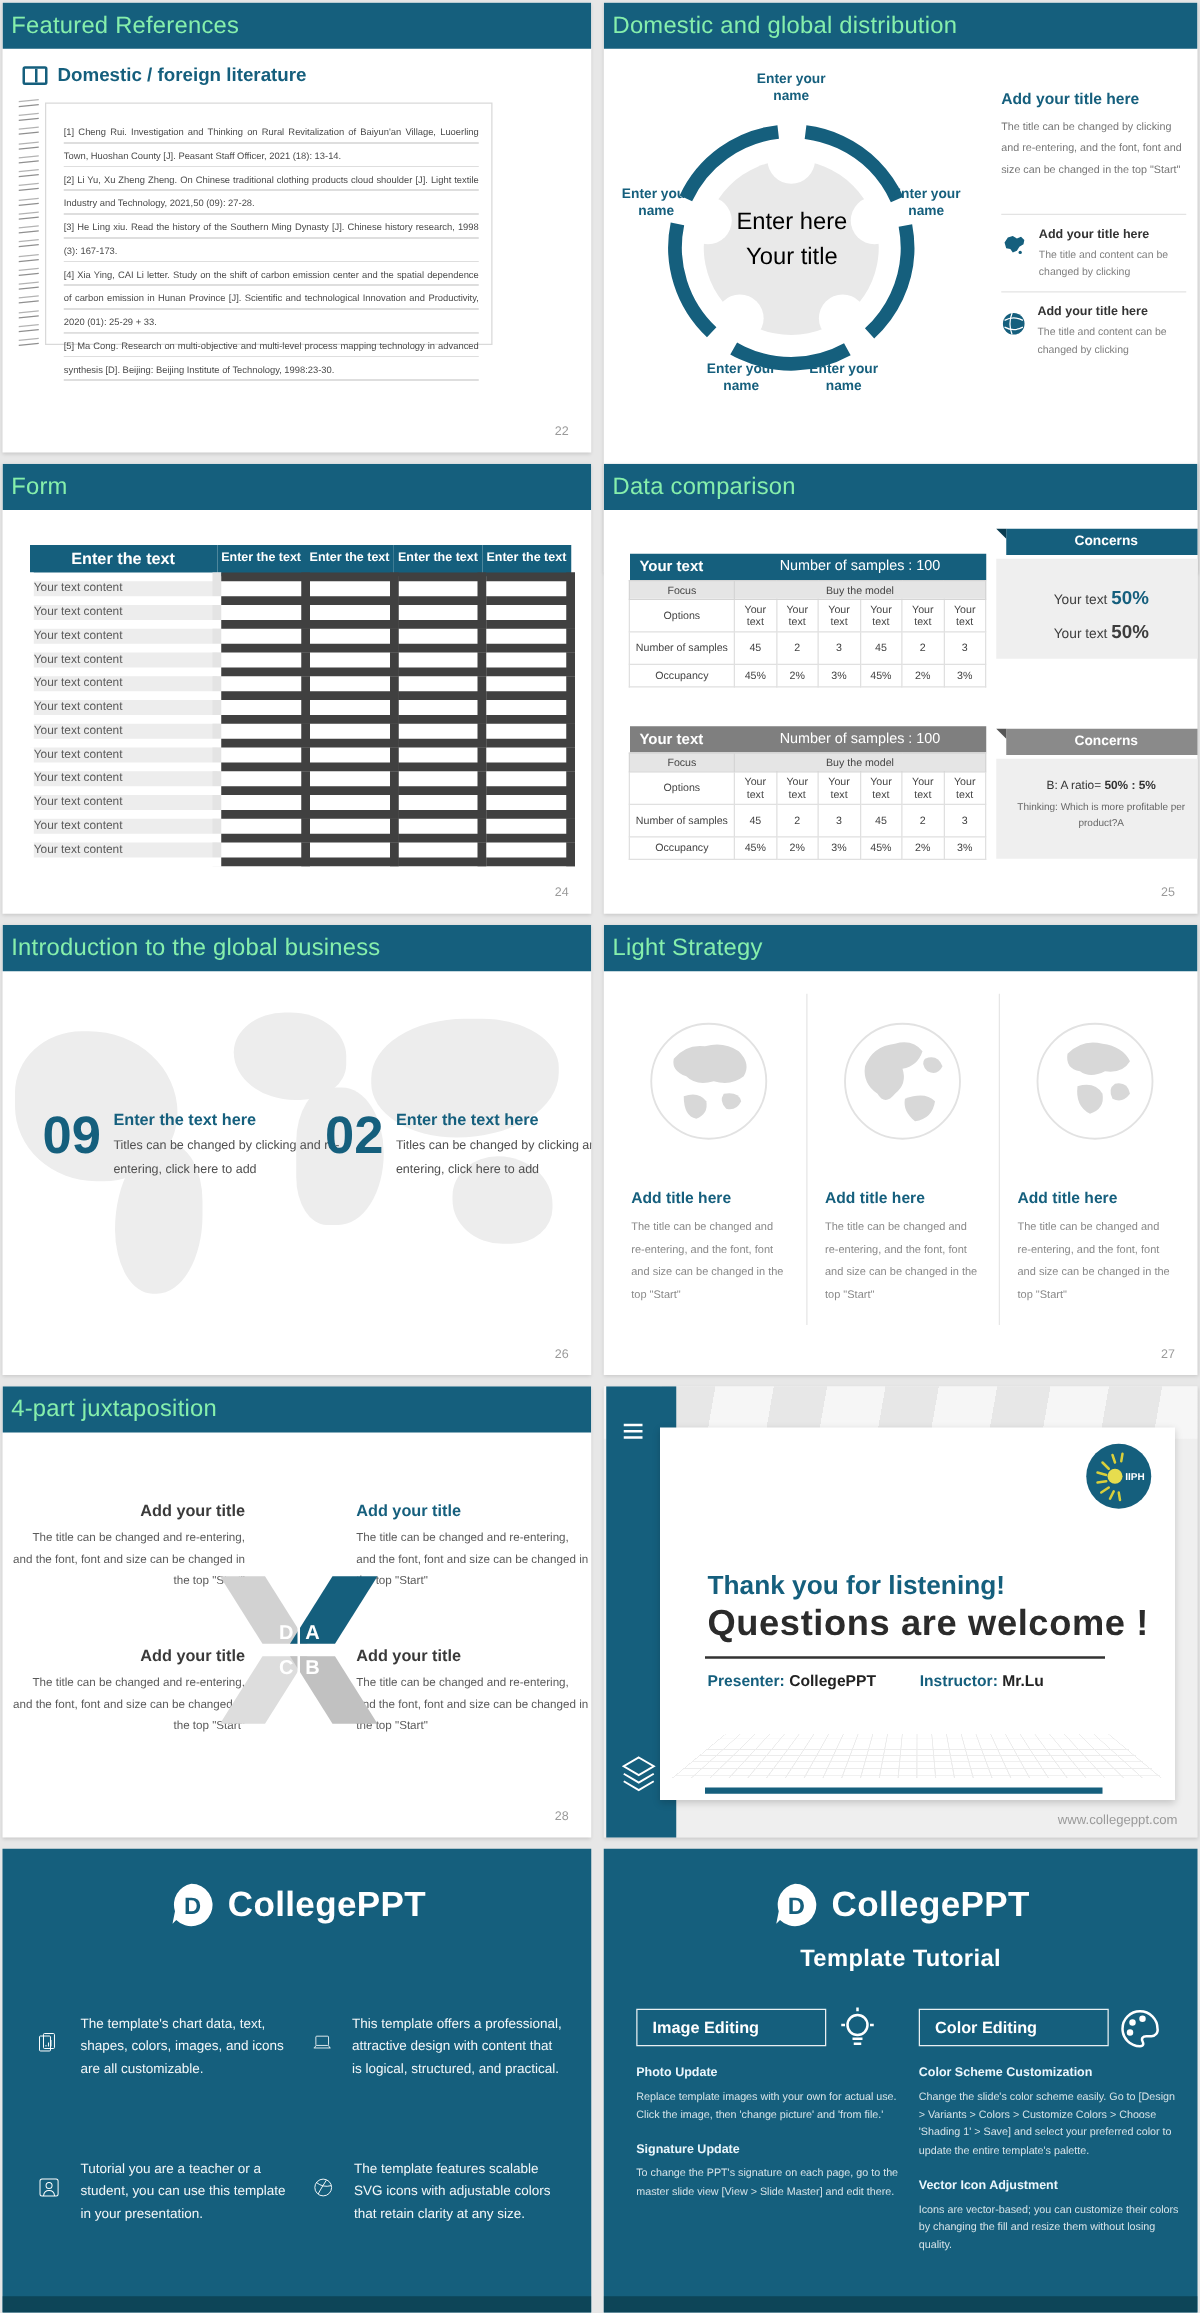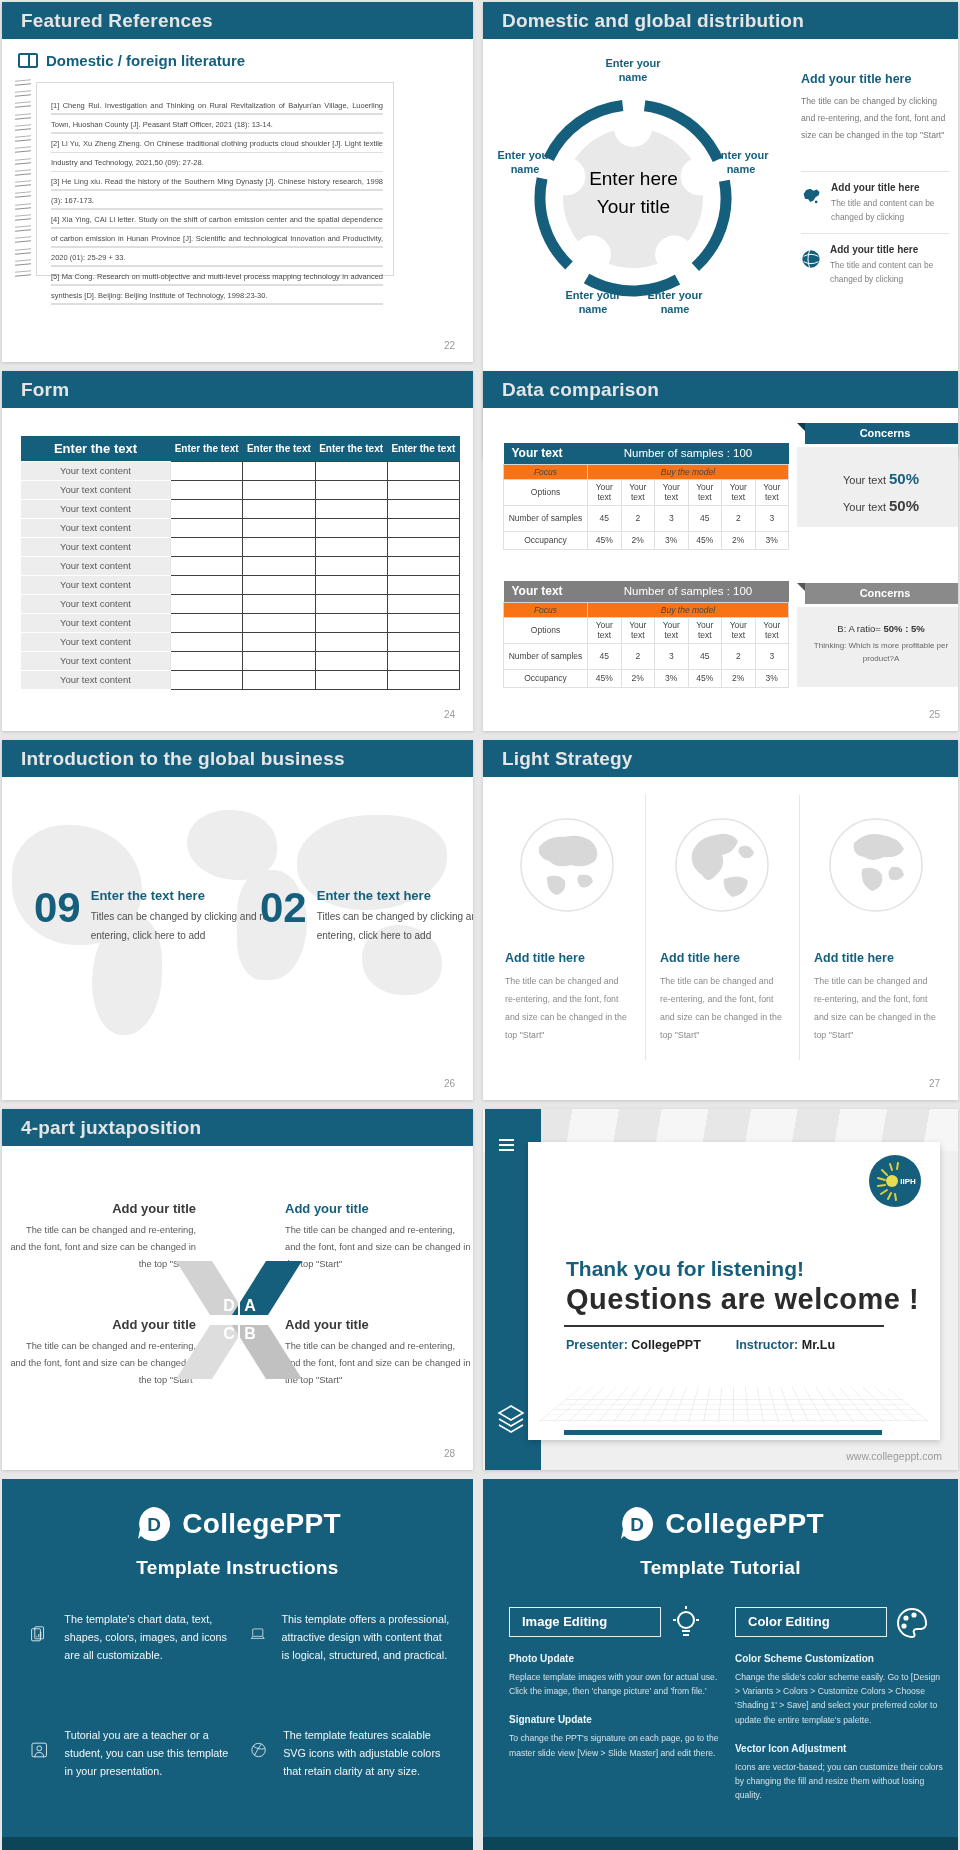--- a/index.html
+++ b/index.html
@@ -1,21 +1,21 @@
 <!DOCTYPE html>
 <html><head>
 <meta charset="utf-8">
 <style>
   :root{ --teal:#155f7d; --teal-dark:#0d4558; --gray-hd:#7f7f7f; }
   *{box-sizing:border-box; margin:0; padding:0;}
   body{width:960px;height:1850px;position:relative;margin:0;background:#e7e7e7;
        font-family:"Liberation Sans", sans-serif; overflow:hidden;}
   .panel{position:absolute;background:#fff;box-shadow:0 1px 3px rgba(0,0,0,.15);overflow:hidden;}
   .slide-header{position:absolute;top:0;left:0;right:0;height:37px;background:var(--teal);
-      color:#e5e5e5;font-weight:700;font-size:19px;line-height:37px;padding-left:19px;letter-spacing:.2px;}
+      color:#86efac;font-weight:400;font-size:19px;line-height:37px;padding-left:7px;letter-spacing:.2px;}
   .pagenum{position:absolute;right:18px;bottom:11px;font-size:10px;color:#9a9a9a;}
 
   
   .sec-title{position:absolute;left:16px;top:50px;display:flex;align-items:center;gap:8px;
       color:var(--teal);font-weight:700;font-size:15px;}
   .book-ic{width:20px;height:15px;border:2px solid var(--teal);border-radius:2px;position:relative;}
   .book-ic:before{content:"";position:absolute;left:50%;top:0;bottom:0;width:2px;background:var(--teal);}
   .ref-box{position:absolute;left:34px;top:80px;width:358px;height:194px;border:1px solid #d9d9d9;
       background:#fff;padding:13px 10px 6px 14px;}
   .ref{font-size:7.5px;color:#4a4a4a;line-height:19px;text-align:justify;
@@ -35,32 +35,32 @@
   .col23 .t{color:var(--teal);font-weight:700;font-size:12.5px;margin-bottom:7px;}
   .col23 .b{font-size:8.6px;color:#777;line-height:1.95;}
   .mini-item{display:flex;gap:9px;border-top:1px solid #e3e3e3;padding:10px 0 9px;}
   .mini-item .mt{font-size:10px;font-weight:700;color:#333;margin-bottom:4px;}
   .mini-item .mb{font-size:8.4px;color:#808080;line-height:1.6;}
 
   
   .form-table{position:absolute;left:18px;top:65px;width:440px;border-collapse:collapse;}
   .form-table th{background:var(--teal);color:#fff;height:25px;font-size:10px;font-weight:700;}
   .form-table th.big{font-size:13px;width:150px;}
-  .form-table td{height:19px;border:1px solid #404040;font-size:9.5px;color:#5a5a5a;text-align:center;}
+  .form-table td{height:19px;border:7px solid #404040;font-size:9.5px;color:#5a5a5a;text-align:left;}
   .form-table td.c1{background:#ededed;border-color:#fff #e4e4e4 #fff #fff;}
 
   
   .cmp-table{position:absolute;left:20px;width:286px;border-collapse:collapse;font-size:8.5px;color:#444;}
   .cmp-table th{height:21px;color:#fff;font-weight:700;}
   .cmp-table th.tl{text-align:left;padding-left:8px;font-size:12px;}
   .cmp-table th.tr2{font-size:11.5px;font-weight:400;}
   .cmp-table.teal th{background:var(--teal);}
   .cmp-table.gray th{background:var(--gray-hd);}
   .cmp-table td{border:1px solid #e0e0e0;text-align:center;background:#fff;}
-  .cmp-table .sub td{background:#f97316;height:15px;border-color:#d5d5d5;font-style:italic;}
+  .cmp-table .sub td{background:#e5e5e5;height:15px;border-color:#d5d5d5;}
   .cmp-table .lbl{width:84px;}
   .cmp-table .r-opt td{height:26px;}
   .cmp-table .r-num td{height:26px;}
   .cmp-table .r-occ td{height:18px;}
   .concern{position:absolute;left:314px;width:168px;}
   .concern .rib{height:21px;color:#fff;font-weight:700;font-size:11px;text-align:center;
       line-height:21px;position:relative;margin-left:8px;}
   .concern .rib:before{content:"";position:absolute;left:-8px;top:0;border-style:solid;
       border-width:0 8px 8px 0;border-color:transparent;}
   .concern.teal .rib{background:var(--teal);}
@@ -567,21 +567,20 @@
 </div>
 
 <div class="panel dark" style="left:2px;top:1479px;width:471px;height:371px">
   <div class="brand-row">
     <svg width="38" height="38" viewBox="0 0 38 38">
       <path d="M19 2 a17 17 0 1 1 -12 29 L4 34 L6 24 A17 17 0 0 1 19 2Z" fill="#fff"></path>
       <text x="20" y="26" font-size="19" font-weight="bold" fill="#155f7d" text-anchor="middle" font-family="Liberation Sans, sans-serif">D</text>
     </svg>
     <span class="brand-txt">CollegePPT</span>
   </div>
-  <div class="dk-title">Template Instructions</div>
   <div class="ins-item" style="left:28px;top:132px">
     <svg width="46" height="46" viewBox="0 0 46 46" fill="none" stroke="#fff" stroke-width="2">
       <rect x="4" y="10" width="22" height="30" rx="2"></rect>
       <rect x="12" y="5" width="22" height="30" rx="2"></rect>
       <line x1="17" y1="28" x2="17" y2="31"></line>
         <line x1="22" y1="23" x2="22" y2="31"></line>
         <line x1="27" y1="18" x2="27" y2="31"></line>
     </svg>
     <div class="tx">The template's chart data, text, shapes, colors, images, and icons are all customizable.</div>
   </div>

